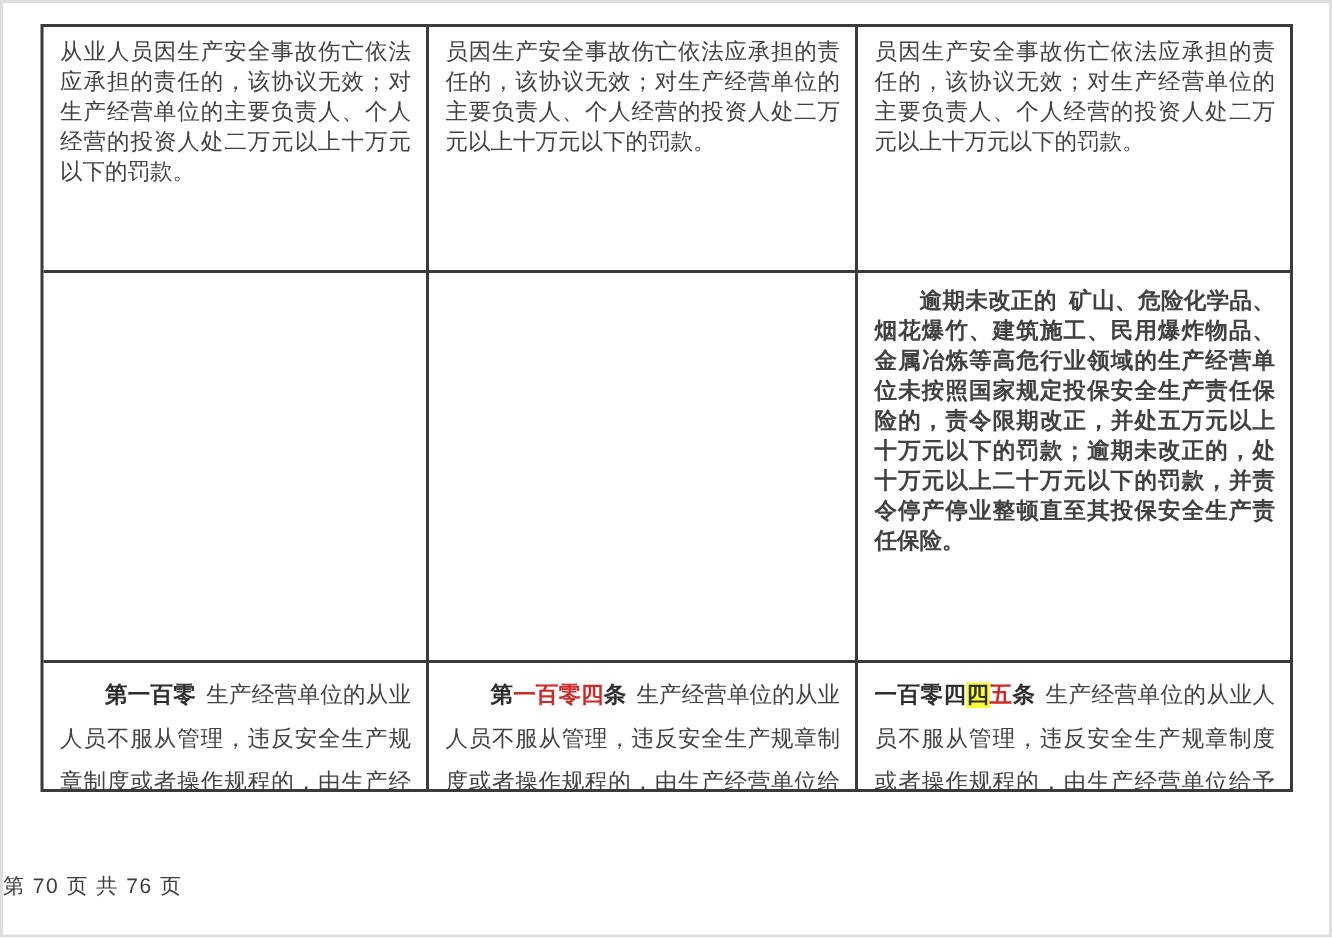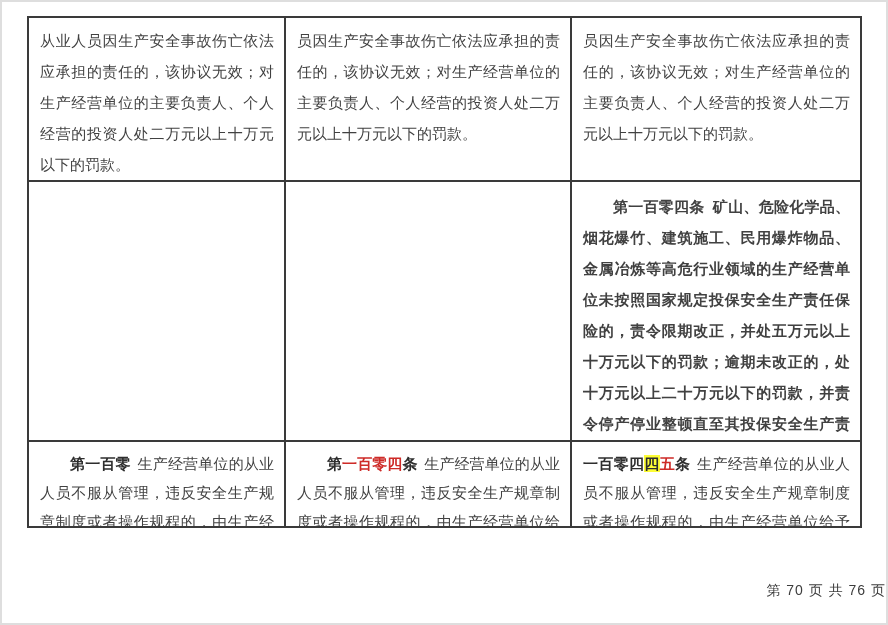--- a/index.html
+++ b/index.html
@@ -35,21 +35,21 @@
     padding: 7px 10px 0 11px;
     overflow: hidden;
   }
   .cell.last-col { border-right: none; }
   .cell.last-row { border-bottom: none; }
   .cell.r2c3 { padding-top: 9px; }
 
   .cell p {
     margin: 0;
     font-size: 15px;
-    line-height: 31px;
+    line-height: 20px;
     color: #414141;
     text-align: justify;
   }
   .cell.last-row p { line-height: 29px; }
 
   .indent { text-indent: 2em; }
 
   
   .red-para {
     color: #ce2b28;
@@ -66,21 +66,21 @@
   }
   .article .red-char { color: #ce2b28; }
   .article .hl-char { background: #fdfd35; }
 
   
   .footer {
     position: absolute;
     left: 0;
     right: 0;
     top: 580px;
-    text-align: right;
+    text-align: left;
     font-size: 14px;
     letter-spacing: 1px;
     color: #3c3c3c;
   }
 </style>
 </head>
 <body>
 
 <div class="page">
 
@@ -92,21 +92,21 @@
     <div class="cell">
       <p>员因生产安全事故伤亡依法应承担的责任的，该协议无效；对生产经营单位的主要负责人、个人经营的投资人处二万元以上十万元以下的罚款。</p>
     </div>
     <div class="cell last-col">
       <p>员因生产安全事故伤亡依法应承担的责任的，该协议无效；对生产经营单位的主要负责人、个人经营的投资人处二万元以上十万元以下的罚款。</p>
     </div>
 
     <div class="cell"></div>
     <div class="cell"></div>
     <div class="cell last-col r2c3">
-      <p class="red-para"><span class="article-red">第一百零四条</span><span>矿山、危险化学品、烟花爆竹、建筑施工、民用爆炸物品、金属冶炼等高危行业领域的生产经营单位未按照国家规定投保安全生产责任保险的，责令限期改正，并处五万元以上十万元以下的罚款；逾期未改正的，处十万元以上二十万元以下的罚款，并责令停产停业整顿直至其投保安全生产责任保险。</span></p>
+      <p class="red-para"><span class="article-red">逾期未改正的</span><span>矿山、危险化学品、烟花爆竹、建筑施工、民用爆炸物品、金属冶炼等高危行业领域的生产经营单位未按照国家规定投保安全生产责任保险的，责令限期改正，并处五万元以上十万元以下的罚款；逾期未改正的，处十万元以上二十万元以下的罚款，并责令停产停业整顿直至其投保安全生产责任保险。</span></p>
     </div>
 
     <div class="cell last-row">
       <p class="indent"><span class="article">第一百零</span><span>生产经营单位的从业人员不服从管理，违反安全生产规章制度或者操作规程的，由生产经营单</span></p>
     </div>
 
     <div class="cell last-row">
       <p class="indent"><span class="article"><span>第</span><span class="red-char">一百零四</span><span>条</span></span><span>生产经营单位的从业人员不服从管理，违反安全生产规章制度或者操作规程的，由生产经营单位给予批</span></p>
     </div>
 

